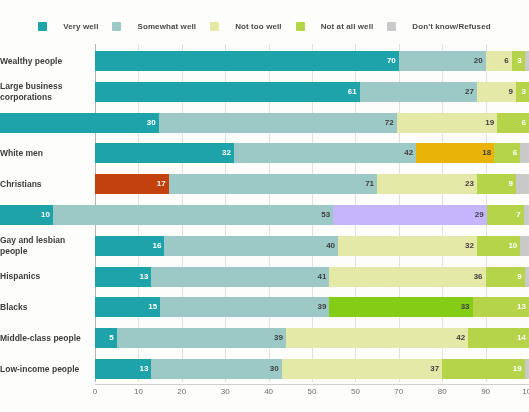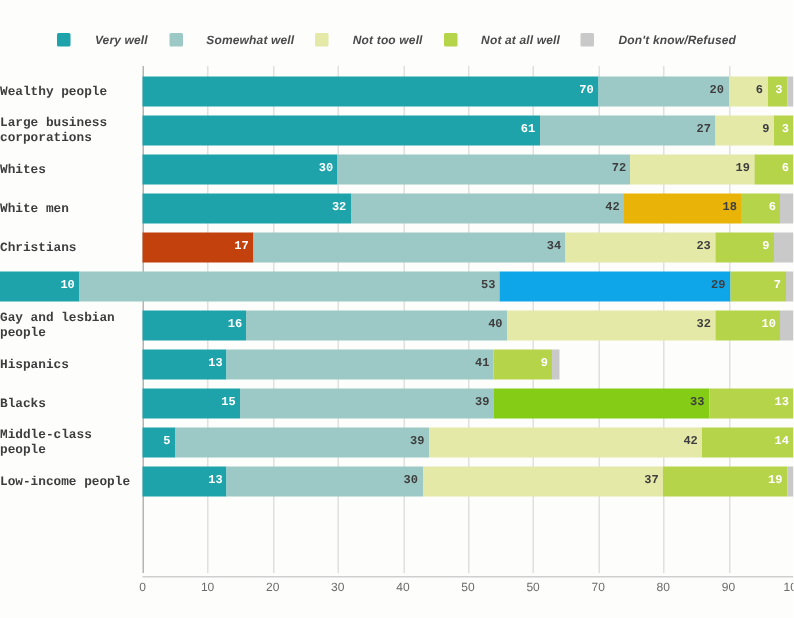--- a/index.html
+++ b/index.html
@@ -31,21 +31,20 @@
     display: flex;
     justify-content: center;
     align-items: center;
     gap: 14px;
   }
   .legend-item {
     display: flex;
     align-items: flex-end;
     gap: 16px;
     white-space: nowrap;
-    font-style: italic;
   }
   .legend-swatch {
     width: 9px;
     height: 9px;
     flex: 0 0 auto;
     border-radius: 1px;
   }
   .legend-label {
     font-size: 8px;
     font-weight: bold;
@@ -62,23 +61,23 @@
     height: 340px;
   }
   .rows {
     position: absolute;
     left: 0;
     top: 0;
     width: 529px;
     height: 338px;
     display: flex;
     flex-direction: column;
+    justify-content: space-between;
     padding-top: 4px;
     box-sizing: border-box;
-    font-family: Liberation Mono, monospace;
   }
   .row {
     display: flex;
     align-items: center;
     height: 26px;
   }
   .row-label {
     width: 95px;
     flex: 0 0 95px;
     box-sizing: border-box;
@@ -246,21 +245,20 @@
               <div class="seg s2" style="width: 9%; background: rgb(228, 233, 168);">
                 <span class="seg-val">9</span>
               </div>
               <div class="seg s3" style="width: 3%; background: rgb(181, 212, 74);">
                 <span class="seg-val">3</span>
               </div>
             </div>
           </div>
         </div>
         <div class="row">
-          <div class="row-label">Whites</div>
           <div class="bar-wrap">
             <div class="bar">
               <div class="seg s0" style="width: 30%; background: rgb(31, 163, 171);">
                 <span class="seg-val">30</span>
               </div>
               <div class="seg s1" style="width: 45%; background: rgb(156, 201, 198);">
                 <span class="seg-val">72</span>
               </div>
               <div class="seg s2" style="width: 19%; background: rgb(228, 233, 168);">
                 <span class="seg-val">19</span>
@@ -294,21 +292,21 @@
           </div>
         </div>
         <div class="row">
           <div class="row-label">Christians</div>
           <div class="bar-wrap">
             <div class="bar">
               <div class="seg s0" style="width: 17%; background: #c2410c;">
                 <span class="seg-val">17</span>
               </div>
               <div class="seg s1" style="width: 48%; background: rgb(156, 201, 198);">
-                <span class="seg-val">34</span>
+                <span class="seg-val">71</span>
               </div>
               <div class="seg s2" style="width: 23%; background: rgb(228, 233, 168);">
                 <span class="seg-val">23</span>
               </div>
               <div class="seg s3" style="width: 9%; background: rgb(181, 212, 74);">
                 <span class="seg-val">9</span>
               </div>
               <div class="seg s4" style="width: 3%; background: rgb(201, 201, 201);">
                 <span class="seg-val">3</span>
               </div>
@@ -317,21 +315,21 @@
         </div>
         <div class="row">
           <div class="bar-wrap">
             <div class="bar">
               <div class="seg s0" style="width: 10%; background: rgb(31, 163, 171);">
                 <span class="seg-val">10</span>
               </div>
               <div class="seg s1" style="width: 53%; background: rgb(156, 201, 198);">
                 <span class="seg-val">53</span>
               </div>
-              <div class="seg s2" style="width: 29%; background: #0ea5e9; padding-left: 24px;">
+              <div class="seg s2" style="width: 29%; background: #c4b5fd; padding-left: 24px;">
                 <span class="seg-val">29</span>
               </div>
               <div class="seg s3" style="width: 7%; background: rgb(181, 212, 74);">
                 <span class="seg-val">7</span>
               </div>
               <div class="seg s4" style="width: 1%; background: rgb(201, 201, 201);">
                 <span class="seg-val">1</span>
               </div>
             </div>
           </div>
@@ -360,20 +358,23 @@
         </div>
         <div class="row">
           <div class="row-label">Hispanics</div>
           <div class="bar-wrap">
             <div class="bar">
               <div class="seg s0" style="width: 13%; background: rgb(31, 163, 171);">
                 <span class="seg-val">13</span>
               </div>
               <div class="seg s1" style="width: 41%; background: rgb(156, 201, 198);">
                 <span class="seg-val">41</span>
+              </div>
+              <div class="seg s2" style="width: 36%; background: rgb(228, 233, 168);">
+                <span class="seg-val">36</span>
               </div>
               <div class="seg s3" style="width: 9%; background: rgb(181, 212, 74);">
                 <span class="seg-val">9</span>
               </div>
               <div class="seg s4" style="width: 1%; background: rgb(201, 201, 201);">
                 <span class="seg-val">1</span>
               </div>
             </div>
           </div>
         </div>

